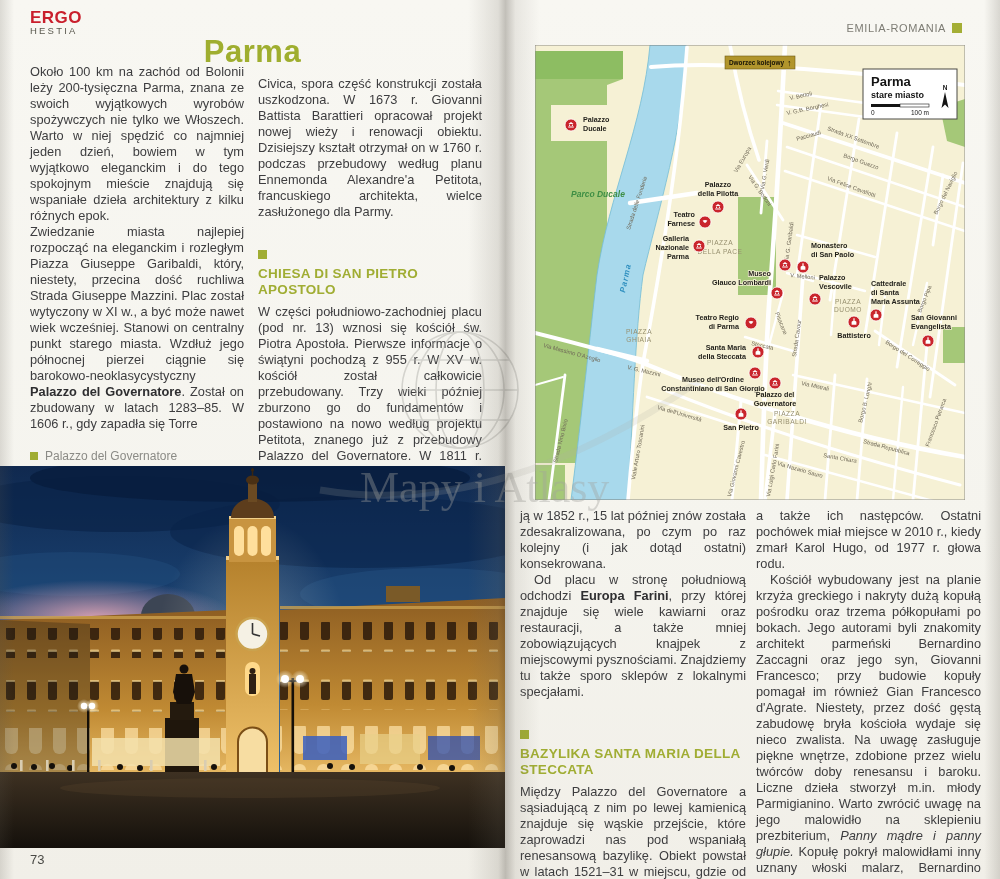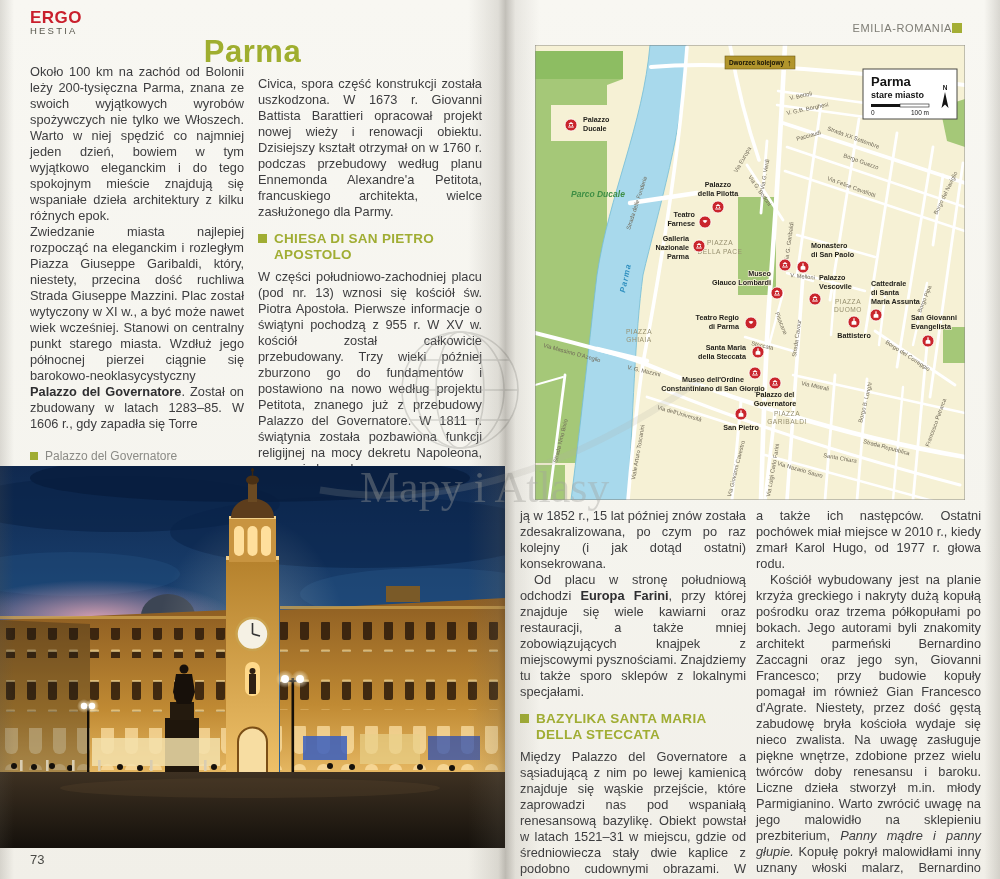--- a/index.html
+++ b/index.html
@@ -3,28 +3,28 @@
 <meta charset="utf-8">
 <style>
   html,body{margin:0;padding:0;background:#d8d6d0;}
   #book{position:relative;width:1000px;height:879px;overflow:hidden;
         background:linear-gradient(180deg,#f8f7f2 0%,#f5f4ee 60%,#f1efe8 100%);
         font-family:"Liberation Sans",sans-serif;}
   .abs{position:absolute;}
   
   .brand-ergo{font-size:17px;font-weight:800;color:#c91f2c;letter-spacing:.5px;line-height:15px;}
   .brand-hestia{font-size:9.5px;font-weight:400;color:#5a594f;letter-spacing:2.2px;}
-  .region{font-size:11px;color:#7d7c74;letter-spacing:.6px;display:flex;align-items:center;}
+  .region{font-size:11px;color:#7d7c74;letter-spacing:.6px;display:flex;align-items:center;gap:6px;}
   .gsq{width:10px;height:10px;background:#a4ae35;display:inline-block;flex:none;}
   
   .bt{font-size:12.8px;line-height:16px;color:#3d3d3f;text-align:justify;margin:0;}
   .bt b{font-weight:700;color:#2e2e30;}
   .ind{text-indent:14px;}
   .title{font-size:31px;font-weight:800;color:#9fae2f;letter-spacing:.5px;}
-  .sech{display:flex;gap:7px;margin:11px 0 7px 0;}
+  .sech{display:flex;gap:7px;margin:27px 0 7px 0;flex-direction:column;}
   .sq{width:9px;height:9px;background:#a0ad33;margin-top:3px;flex:none;}
   .secht{font-size:13.5px;font-weight:800;color:#a0ad33;line-height:15.5px;letter-spacing:.3px;}
   .cap{display:flex;gap:7px;align-items:center;}
   .sq-s{width:8px;height:8px;margin-top:0;}
   .capt{font-size:12px;color:#8b8b86;}
   .pnum{font-size:13px;color:#4a4a46;}
   
   text{font-family:"Liberation Sans",sans-serif;}
   .st{font-size:5.8px;fill:#6f6857;}
   .poi{font-size:7.2px;font-weight:700;fill:#201f1a;paint-order:stroke;stroke:#f6f1d5;stroke-width:1.6px;}

